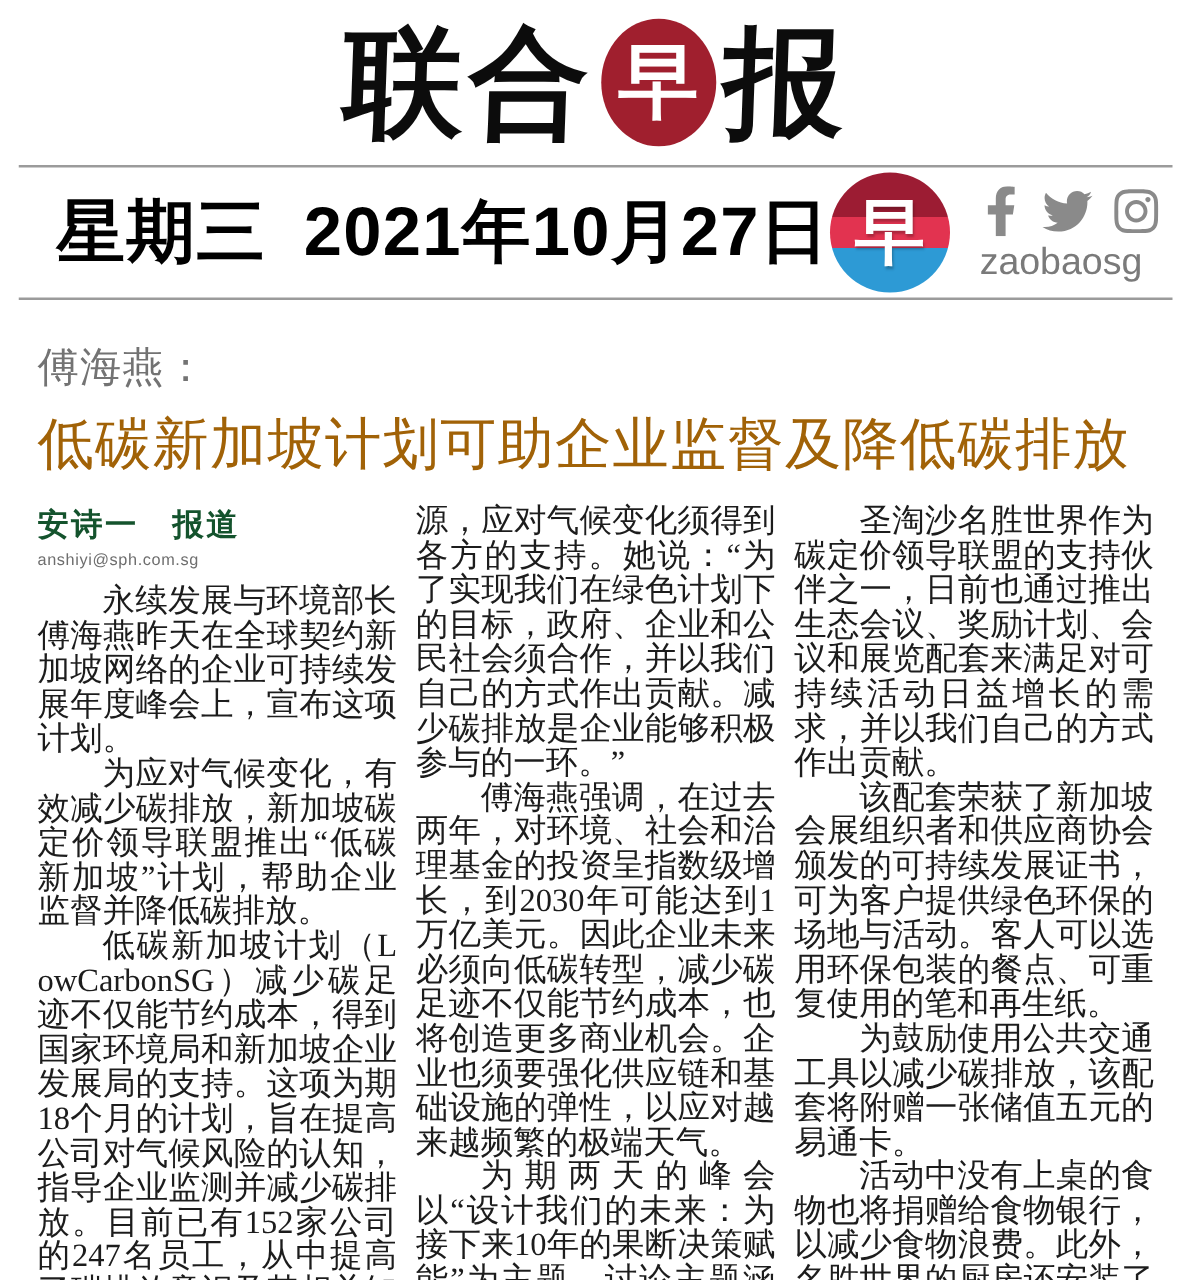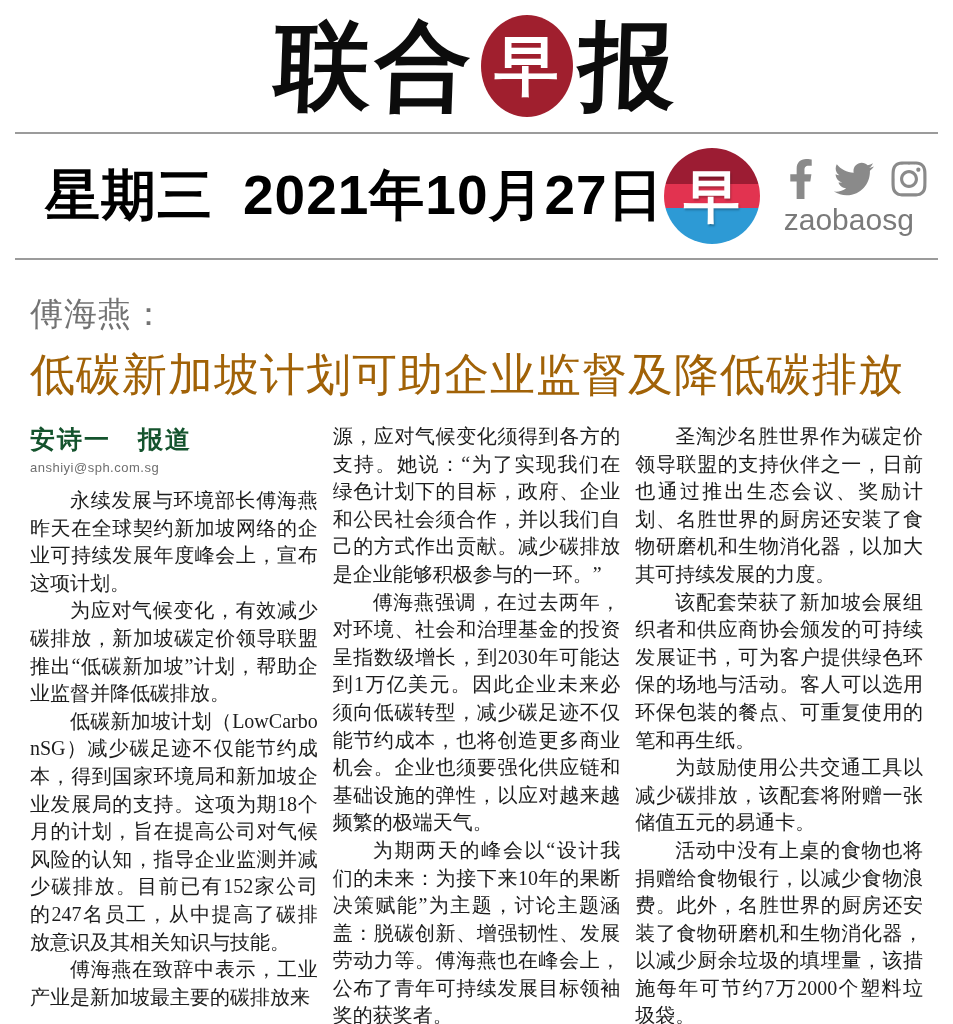--- a/index.html
+++ b/index.html
@@ -28,21 +28,21 @@
     color:#ffffff; font-weight:900; font-size:64px; line-height:1;
     font-family:"DejaVu Serif","Liberation Serif",serif;
   }
 
   .rule {
     border:none; border-top:2px solid #9b9b9b; margin:0 15px;
   }
 
   
   .datebar {
-    height:124px; display:flex; align-items:center;
+    height:104px; display:flex; align-items:center;
     padding:0 26px 0 45px;
   }
   .date-text {
     font-size:55px; font-weight:600; letter-spacing:1px; color:#000;
     white-space:nowrap;
   }
   .date-text .weekday { margin-right:30px; }
   .datebar-right { margin-left:auto; display:flex; align-items:center; }
   .zb-circle {
     width:96px; height:96px; border-radius:50%; flex:none;
@@ -76,21 +76,21 @@
     letter-spacing:1px; white-space:nowrap;
   }
   .columns { display:flex; gap:15px; margin-top:18px; }
   .col { flex:1; min-width:0; }
   .byline { font-size:25px; font-weight:700; color:#14532d; letter-spacing:2px; }
   .email {
     font-size:13px; color:#6e6e6e; margin:4px 0 12px; letter-spacing:.5px;
   }
   .body-p {
     font-family:"Liberation Serif","DejaVu Serif",serif;
-    font-size:20px; line-height:27.6px; color:#1c1c1c;
+    font-size:26px; line-height:27.6px; color:#1c1c1c;
     text-align:justify; text-indent:2em; word-break:break-all;
   }
   .body-p.no-indent { text-indent:0; }
 </style>
 </head>
 <body>
 
 <header class="masthead">
   <div class="masthead-logo">
     <span class="logo-char">联合</span>
@@ -153,20 +153,20 @@
     </div>
     <div class="col">
       <div>
           <p class="body-p no-indent">源，应对气候变化须得到各方的支持。她说：“为了实现我们在绿色计划下的目标，政府、企业和公民社会须合作，并以我们自己的方式作出贡献。减少碳排放是企业能够积极参与的一环。”</p>
           <p class="body-p">傅海燕强调，在过去两年，对环境、社会和治理基金的投资呈指数级增长，到2030年可能达到1万亿美元。因此企业未来必须向低碳转型，减少碳足迹不仅能节约成本，也将创造更多商业机会。企业也须要强化供应链和基础设施的弹性，以应对越来越频繁的极端天气。</p>
           <p class="body-p">为期两天的峰会以“设计我们的未来：为接下来10年的果断决策赋能”为主题，讨论主题涵盖：脱碳创新、增强韧性、发展劳动力等。傅海燕也在峰会上，公布了青年可持续发展目标领袖奖的获奖者。</p>
         </div>
     </div>
     <div class="col">
       <div>
-          <p class="body-p">圣淘沙名胜世界作为碳定价领导联盟的支持伙伴之一，日前也通过推出生态会议、奖励计划、名胜世界的厨房还安装了食物研磨机和生物消化器，以加大其可持续发展的力度。</p>
+          <p class="body-p">圣淘沙名胜世界作为碳定价领导联盟的支持伙伴之一，日前也通过推出生态会议、奖励计划、会议和展览配套来满足对可持续活动日益增长的需求，并以我们自己的方式作出贡献。</p>
           <p class="body-p">该配套荣获了新加坡会展组织者和供应商协会颁发的可持续发展证书，可为客户提供绿色环保的场地与活动。客人可以选用环保包装的餐点、可重复使用的笔和再生纸。</p>
           <p class="body-p">为鼓励使用公共交通工具以减少碳排放，该配套将附赠一张储值五元的易通卡。</p>
           <p class="body-p">活动中没有上桌的食物也将捐赠给食物银行，以减少食物浪费。此外，名胜世界的厨房还安装了食物研磨机和生物消化器，以减少厨余垃圾的填埋量，该措施每年可节约7万2000个塑料垃圾袋。</p>
         </div>
     </div>
   </div>
 </article>
 
 </body></html>

